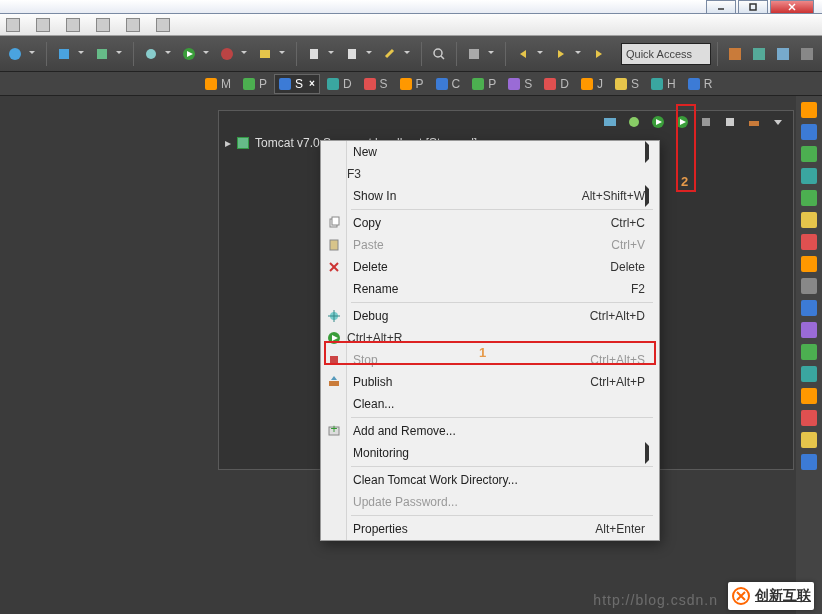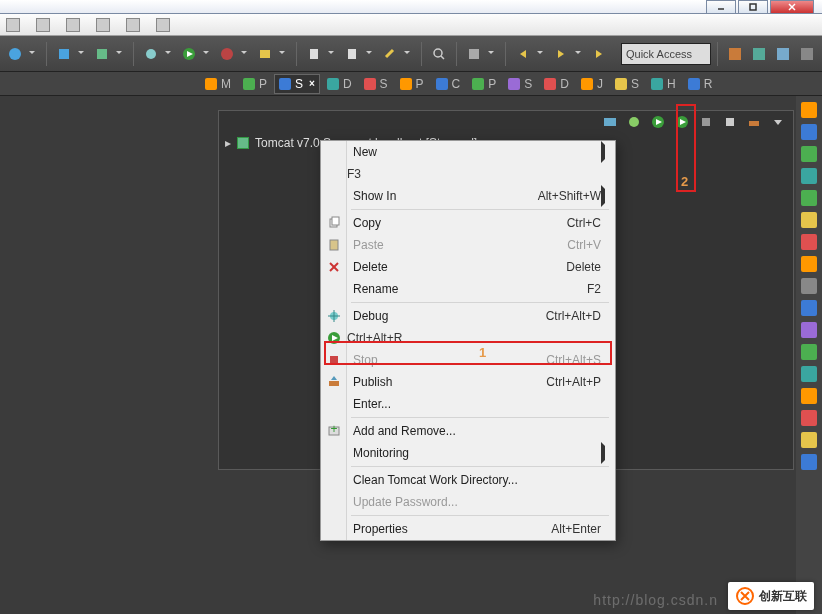--- a/index.html
+++ b/index.html
@@ -37,21 +37,21 @@
 .pt-btn { width:18px; height:18px; display:flex; align-items:center; justify-content:center; }
 
 .annot-box { position:absolute; left:676px; top:104px; width:20px; height:88px; border:2px solid #d22; }
 .annot-num2 { position:absolute; left:681px; top:174px; color:#e69a4a; font-size:13px; font-weight:bold; }
 
 
 .server-row { height:20px; display:flex; align-items:center; gap:6px; padding-left:6px; color:#ddd; font-size:12px; }
 .server-row .node { width:12px; height:12px; background:#6b8; border:1px solid #394; }
 
 
-.ctx { position:absolute; left:320px; top:140px; width:296px; background:#f0f0f0; border:1px solid #999; box-shadow:2px 4px 12px rgba(0,0,0,.4); }
+.ctx { position:absolute; left:320px; top:140px; width:340px; background:#f0f0f0; border:1px solid #999; box-shadow:2px 4px 12px rgba(0,0,0,.4); }
 .ctx .strip { position:absolute; left:0; top:0; bottom:0; width:26px; background:#eee; border-right:1px solid #d4d4d4; }
 .ctx-item { height:22px; display:flex; align-items:center; position:relative; color:#222; }
 .ctx-item.disabled { color:#999;align-items:center; }
 .ctx-item .ic { width:26px; display:flex; align-items:center; justify-content:center; }
 .ctx-item .lbl { flex:1; padding-left:6px; }
 .ctx-item .hk { padding-right:14px; color:#333; }
 .ctx-item.disabled .hk { color:#999; }
 .ctx-item .sub { position:absolute; right:6px; }
 .ctx-item .sub::after { content:""; border:4px solid transparent; border-left-color:#333; }
 .ctx-sep { height:1px; background:#d4d4d4; margin:2px 6px 2px 30px; }
@@ -59,21 +59,21 @@
 .ctx .annot1-num { position:absolute; left:158px; top:204px; color:#e69a4a; font-size:13px; font-weight:bold; }
 
 
 .rail { position:absolute; right:0; top:96px; bottom:0; width:26px; background:#444; display:flex; flex-direction:column; align-items:center; gap:6px; padding-top:6px; }
 .rail .ri { width:16px; height:16px; border-radius:2px; }
 
 
 .watermark-text { position:absolute; right:104px; bottom:6px; color:rgba(255,255,255,.25); font-size:14px; letter-spacing:1px; }
 .watermark-logo { position:absolute; right:8px; bottom:4px; width:86px; height:28px; background:#fff; border-radius:2px; display:flex; align-items:center; justify-content:center; gap:4px; box-shadow:0 0 4px rgba(0,0,0,.4); }
 .watermark-logo svg { width:20px; height:20px; }
-.watermark-logo span { font-size:12px; color:#333; font-weight:bold; }
+.watermark-logo span { font-size:14px; color:#333; font-weight:bold;text-decoration:underline; }
 
 
 .c-blue{background:#3c7bd6}.c-green{background:#4caf50}.c-orange{background:#ff9800}.c-red{background:#e05050}.c-purple{background:#9a6bd6}.c-yellow{background:#e6c54b}.c-teal{background:#3aa6a0}.c-gray{background:#888}
 </style>
 </head>
 <body>
 
 <div class="title-bar"></div>
 <div class="win-btns">
   <div class="win-btn">
@@ -428,21 +428,21 @@
           <svg width="14" height="14">
             <rect x="2" y="6" width="10" height="5" fill="#c97b3a"></rect>
             <polygon points="7,1 10,5 4,5" fill="#59b"></polygon>
           </svg>
         </div>
         <div class="lbl">Publish</div>
         <div class="hk">Ctrl+Alt+P</div>
       </div>
       <div class="ctx-item">
         <div class="ic"></div>
-        <div class="lbl">Enter...</div>
+        <div class="lbl">Clean...</div>
       </div>
       <div class="ctx-sep"></div>
       <div class="ctx-item">
         <div class="ic">
           <svg width="14" height="14">
             <rect x="2" y="3" width="10" height="8" fill="#ddd" stroke="#888"></rect>
             <text x="7" y="9" text-anchor="middle" font-size="8" fill="#393">+</text>
           </svg>
         </div>
         <div class="lbl">Add and Remove...</div>

